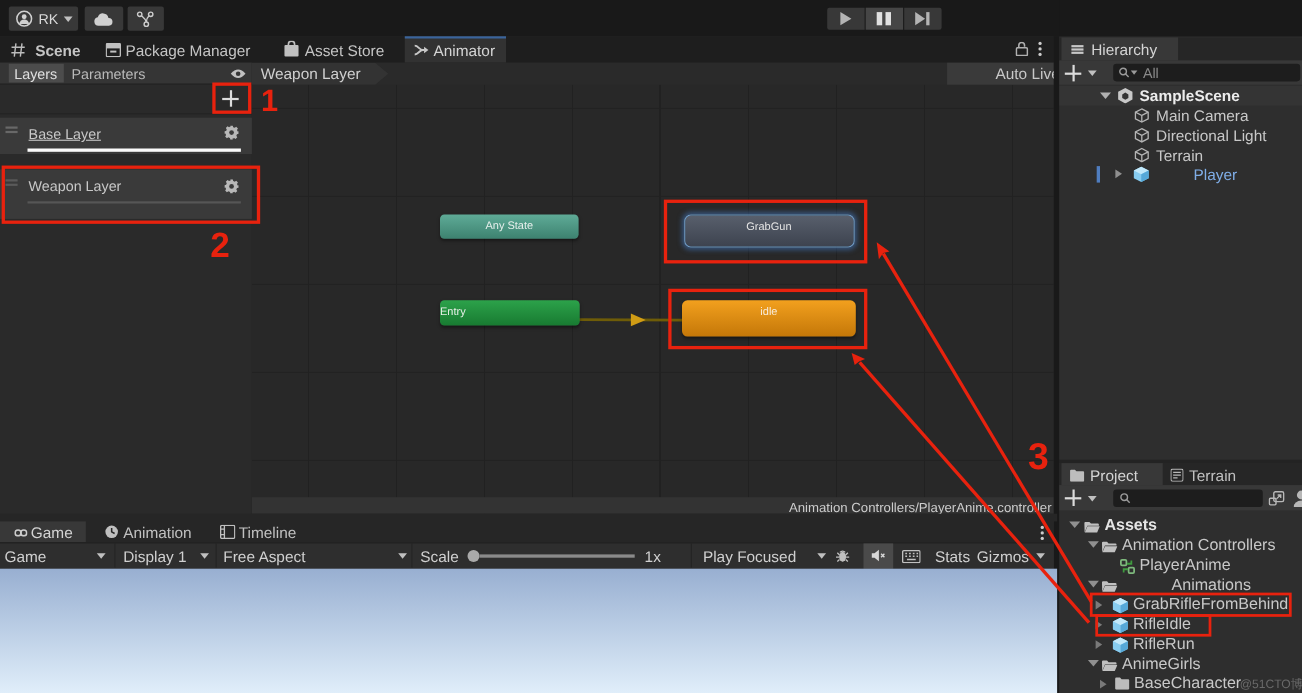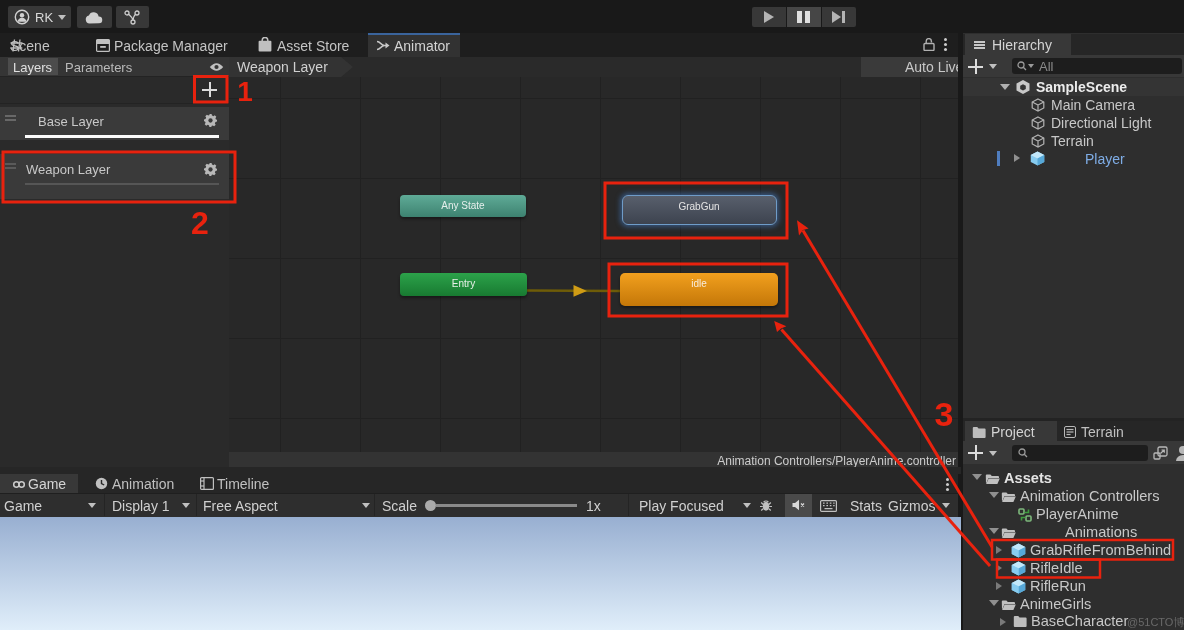--- a/index.html
+++ b/index.html
@@ -47,21 +47,21 @@
   <div class="abs" style="left:764px;top:11px;width:0;height:0;border-top:6px solid transparent;border-bottom:6px solid transparent;border-left:10px solid #b4b4b4;"></div>
   <div class="abs" style="left:797px;top:11px;width:4.5px;height:12px;background:#e0e0e0;"></div>
   <div class="abs" style="left:805px;top:11px;width:4.5px;height:12px;background:#e0e0e0;"></div>
   <div class="abs" style="left:832px;top:11px;width:0;height:0;border-top:6px solid transparent;border-bottom:6px solid transparent;border-left:9px solid #b4b4b4;"></div>
   <div class="abs" style="left:842px;top:11px;width:3px;height:12px;background:#b4b4b4;"></div>
 
   <div class="abs" style="left:0;top:33px;width:1184px;height:24px;background:#1e1e1e;"></div>
   <svg class="abs" style="left:10px;top:39px" width="13" height="13" viewBox="0 0 13 13">
     <path d="M4.5 0.5 L3 12.5 M10 0.5 L8.5 12.5 M0.5 4 H12.5 M0.3 9 H12.3" stroke="#bcbcbc" stroke-width="1.3" fill="none"></path>
   </svg>
-  <div class="abs txt" style="left:10px;top:39px;color:#c4c4c4;">Scene</div>
+  <div class="abs txt" style="left:32px;top:39px;color:#c4c4c4;font-weight:bold;">Scene</div>
   <svg class="abs" style="left:96px;top:39px" width="14" height="13" viewBox="0 0 14 13">
     <rect x="0.6" y="0.6" width="12.8" height="11.8" rx="1" fill="none" stroke="#c0c0c0" stroke-width="1.2"></rect>
     <rect x="0.6" y="0.6" width="12.8" height="4.4" fill="#c0c0c0"></rect>
     <rect x="4.2" y="7" width="5.6" height="1.8" fill="#c0c0c0"></rect>
   </svg>
   <div class="abs txt" style="left:114px;top:39px;color:#c4c4c4;">Package Manager</div>
   <svg class="abs" style="left:258px;top:37px" width="14" height="15" viewBox="0 0 14 15">
     <rect x="0.6" y="3.8" width="12.8" height="10.6" rx="1" fill="#c0c0c0"></rect>
     <path d="M4.2 5.5 V3.2 a2.8 2.8 0 0 1 5.6 0 V5.5" fill="none" stroke="#c0c0c0" stroke-width="1.5"></path>
   </svg>
@@ -93,21 +93,21 @@
 
   <div class="abs" style="left:202px;top:82px;width:15px;height:15px;">
     <div class="abs" style="left:6.5px;top:0;width:2px;height:15px;background:#dcdcdc;"></div>
     <div class="abs" style="left:0;top:6.5px;width:15px;height:2px;background:#dcdcdc;"></div>
   </div>
   <div class="abs" style="left:0;top:103px;width:229px;height:1px;background:#232323;"></div>
 
   <div class="abs" style="left:0;top:107px;width:229px;height:33px;background:#3a3a3a;"></div>
   <div class="abs" style="left:5px;top:115px;width:11px;height:2px;background:#686868;"></div>
   <div class="abs" style="left:5px;top:119px;width:11px;height:2px;background:#686868;"></div>
-  <div class="abs txt t13" style="left:38px;top:115px;color:#c8c8c8;">Base Layer</div>
+  <div class="abs txt t13" style="left:26px;top:115px;color:#c8c8c8;text-decoration:underline;">Base Layer</div>
   <svg class="abs gear" style="left:204px;top:114px" width="13" height="13" viewBox="0 0 14 14">
       <path fill="#b8b8b8" d="M5.8 0 h2.4 l0.35 1.7 a5.5 5.5 0 0 1 1.55 0.64 l1.45-0.95 1.7 1.7 -0.95 1.45 a5.5 5.5 0 0 1 0.64 1.55 L14 5.8 v2.4 l-1.7 0.35 a5.5 5.5 0 0 1 -0.64 1.55 l0.95 1.45 -1.7 1.7 -1.45-0.95 a5.5 5.5 0 0 1 -1.55 0.64 L8.2 14 H5.8 l-0.35-1.7 a5.5 5.5 0 0 1 -1.55-0.64 l-1.45 0.95 -1.7-1.7 0.95-1.45 a5.5 5.5 0 0 1 -0.64-1.55 L0 8.2 V5.8 l1.7-0.35 a5.5 5.5 0 0 1 0.64-1.55 L1.39 2.45 l1.7-1.7 1.45 0.95 a5.5 5.5 0 0 1 1.55-0.64 Z"></path>
       <circle cx="7" cy="7" r="2.3" fill="#3a3a3a"></circle>
     </svg>
   <div class="abs" style="left:25px;top:135px;width:194px;height:2.5px;background:#fbfbfb;"></div>
 
   <div class="abs" style="left:0;top:154px;width:229px;height:45px;background:#3a3a3a;"></div>
   <div class="abs" style="left:5px;top:163px;width:11px;height:2px;background:#5a5a5a;"></div>
   <div class="abs" style="left:5px;top:167px;width:11px;height:2px;background:#5a5a5a;"></div>
   <div class="abs txt t13" style="left:26px;top:163px;color:#c8c8c8;">Weapon Layer</div>
@@ -141,21 +141,21 @@
 
   <svg class="abs" style="left:526px;top:283px" width="95" height="16" viewBox="0 0 95 16">
     <line x1="0" y1="7.5" x2="95" y2="8" stroke="#6e5c08" stroke-width="2.5"></line>
     <path d="M47.5 2 L61 8 L47.5 13.7 Z" fill="#d09c15"></path>
   </svg>
 
   <div class="abs" style="left:400px;top:195px;width:126px;height:22px;border-radius:4px;background:linear-gradient(#5fab97,#3d8270);box-shadow:0 2px 3px rgba(0,0,0,0.4);"></div>
   <div class="abs txt" style="left:400px;top:201px;width:126px;text-align:center;color:#e6efec;font-size:10px;">Any State</div>
 
   <div class="abs" style="left:400px;top:273px;width:127px;height:23px;border-radius:4px;background:linear-gradient(#2ca24a,#187a31);box-shadow:0 2px 3px rgba(0,0,0,0.4);"></div>
-  <div class="abs txt" style="left:400px;top:279px;width:127px;text-align:center;color:#e8f0e8;font-size:10px;">Entry</div>
+  <div class="abs txt" style="left:400px;top:279px;width:127px;color:#e8f0e8;font-size:10px;">Entry</div>
 
   <div class="abs" style="left:622px;top:195px;width:155px;height:30px;border-radius:6px;background:linear-gradient(#585f6c,#3d434f);border:1.5px solid #6f9cc8;box-shadow:0 0 5px 2px rgba(70,130,210,0.5);"></div>
   <div class="abs txt" style="left:622px;top:202px;width:154px;text-align:center;color:#e4e4e4;font-size:10px;">GrabGun</div>
 
   <div class="abs" style="left:620px;top:273px;width:158px;height:33px;border-radius:5px;background:linear-gradient(#f2a01e,#c47708);box-shadow:0 2px 3px rgba(0,0,0,0.4);"></div>
   <div class="abs txt" style="left:620px;top:279px;width:158px;text-align:center;color:#f8ecdc;font-size:10px;">idle</div>
 
   <div class="abs" style="left:229px;top:452px;width:729px;height:15px;background:#333333;"></div>
   <div class="abs txt" style="left:0;top:455px;width:956px;text-align:right;color:#cccccc;font-size:12px;">Animation Controllers/PlayerAnime.controller</div>
 

